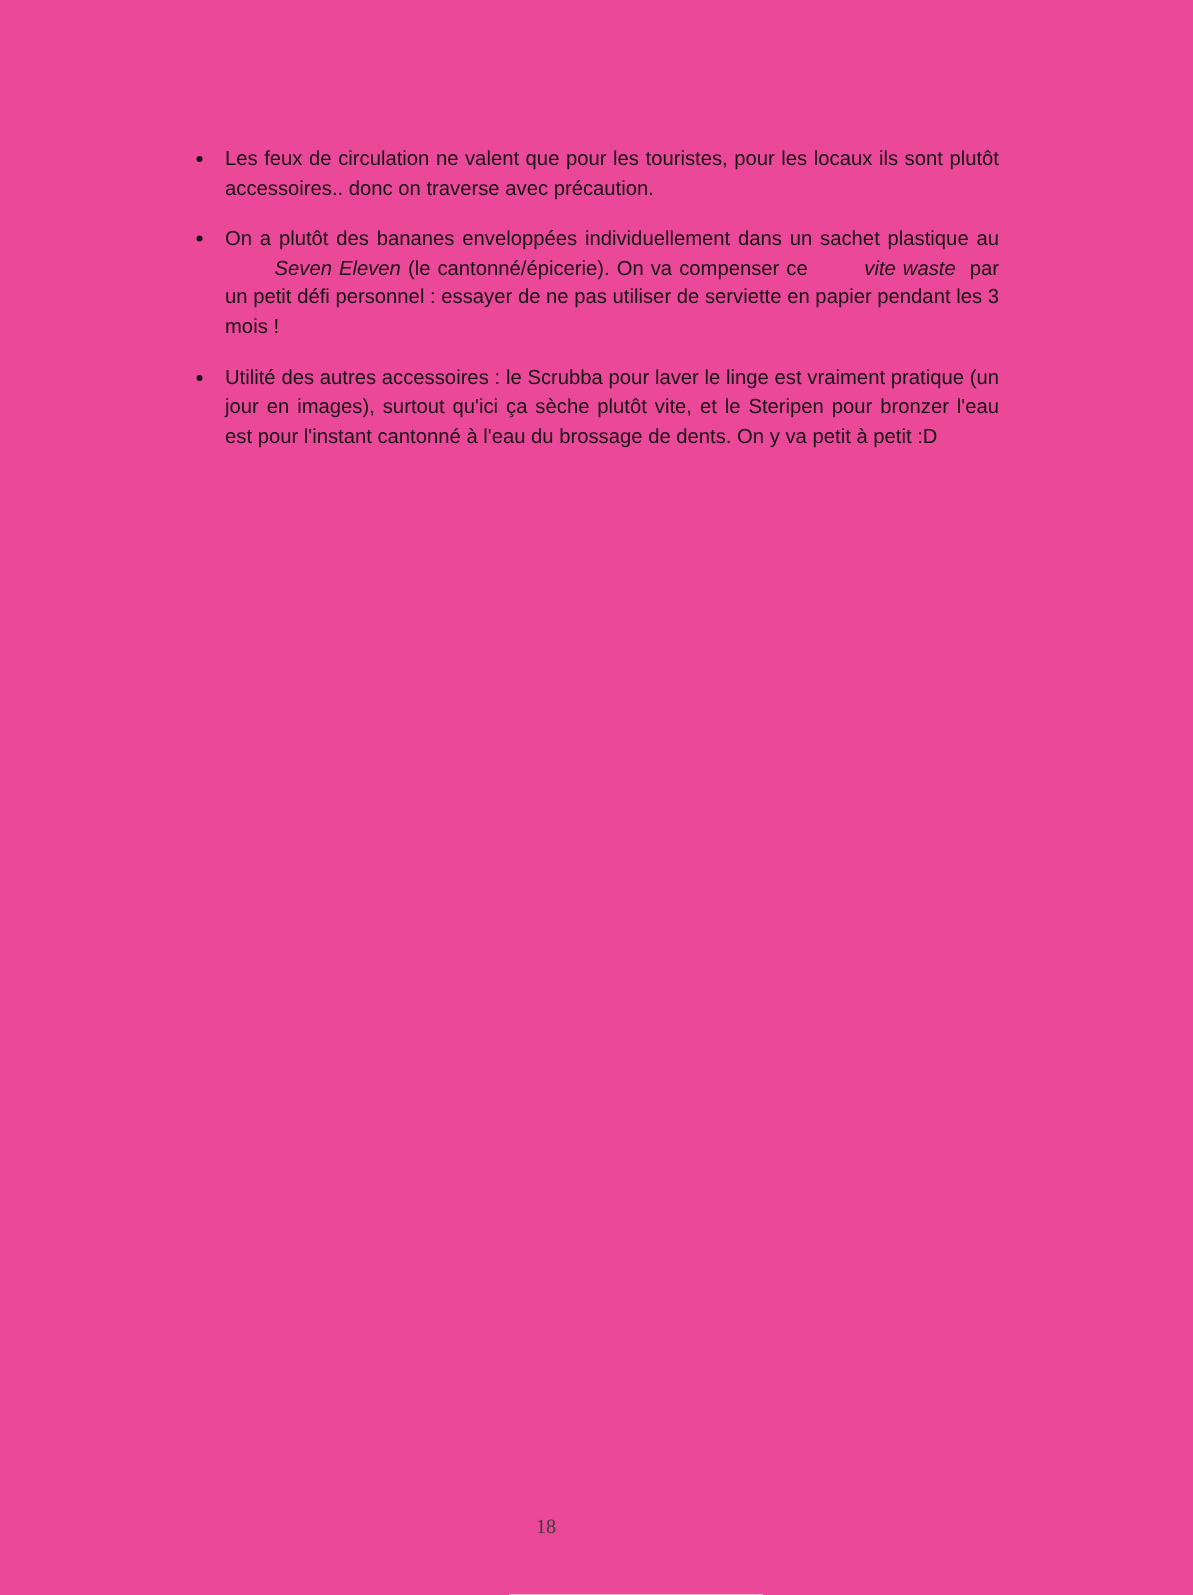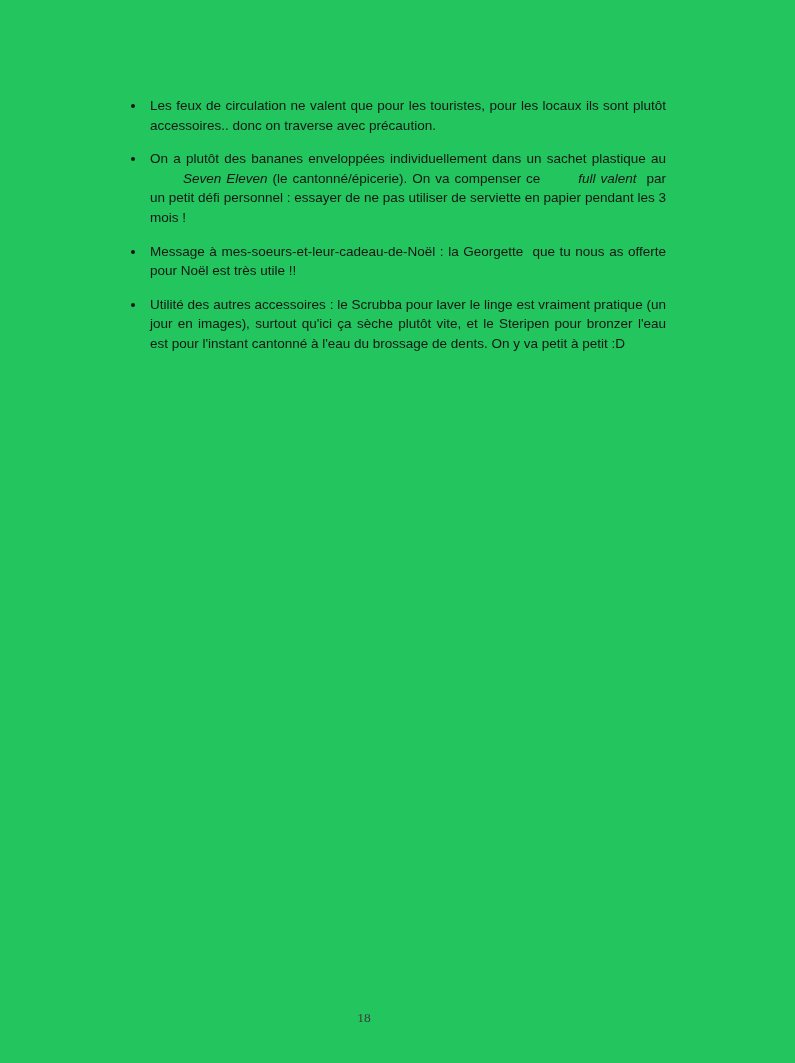--- a/index.html
+++ b/index.html
@@ -9,21 +9,21 @@
     background: #ffffff;
     overflow: hidden;
     position: relative;
     font-family: "Liberation Sans", sans-serif;
   }
   .page {
     position: absolute;
     top: 0; left: 0;
     width: 795px;
     height: 1063px;
-    background: #22c55e;
+    background: #ec4899;
   }
   .bullet-list {
     position: absolute;
     top: 96px;
     left: 150px;
     width: 516px;
     list-style: none;
   }
   .bullet-list li {
     position: relative;
@@ -57,18 +57,17 @@
     font-size: 13.5px;
     color: #3d3d3d;
   }
 </style>
 </head>
 <body>
 
 <div class="page">
   <ul class="bullet-list" id="bullet-list">
       <li><span class="bullet-dot"></span><span><span>Les feux de circulation ne valent que pour les touristes, pour les locaux ils sont plutôt accessoires.. donc on traverse avec précaution.</span></span></li>
-      <li><span class="bullet-dot"></span><span><span>On a plutôt des bananes enveloppées individuellement dans un sachet plastique au </span><em>Seven Eleven</em><span> (le cantonné/épicerie). On va compenser ce </span><em>full valent</em><span>&nbsp; par un petit défi personnel : essayer de ne pas utiliser de serviette en papier pendant les 3 mois !</span></span></li>
-      <li><span class="bullet-dot"></span><span><span>Message à mes-soeurs-et-leur-cadeau-de-Noël : la Georgette &nbsp;que tu nous as offerte pour Noël est très utile !!</span></span></li>
+      <li><span class="bullet-dot"></span><span><span>On a plutôt des bananes enveloppées individuellement dans un sachet plastique au </span><em>Seven Eleven</em><span> (le cantonné/épicerie). On va compenser ce </span><em>vite waste</em><span>&nbsp; par un petit défi personnel : essayer de ne pas utiliser de serviette en papier pendant les 3 mois !</span></span></li>
       <li><span class="bullet-dot"></span><span><span>Utilité des autres accessoires : le Scrubba pour laver le linge est vraiment pratique (un jour en images), surtout qu'ici ça sèche plutôt vite, et le Steripen pour bronzer l'eau est pour l'instant cantonné à l'eau du brossage de dents. On y va petit à petit :D</span></span></li>
     </ul>
   <div class="page-number">18</div>
 </div>
 
 </body></html>

